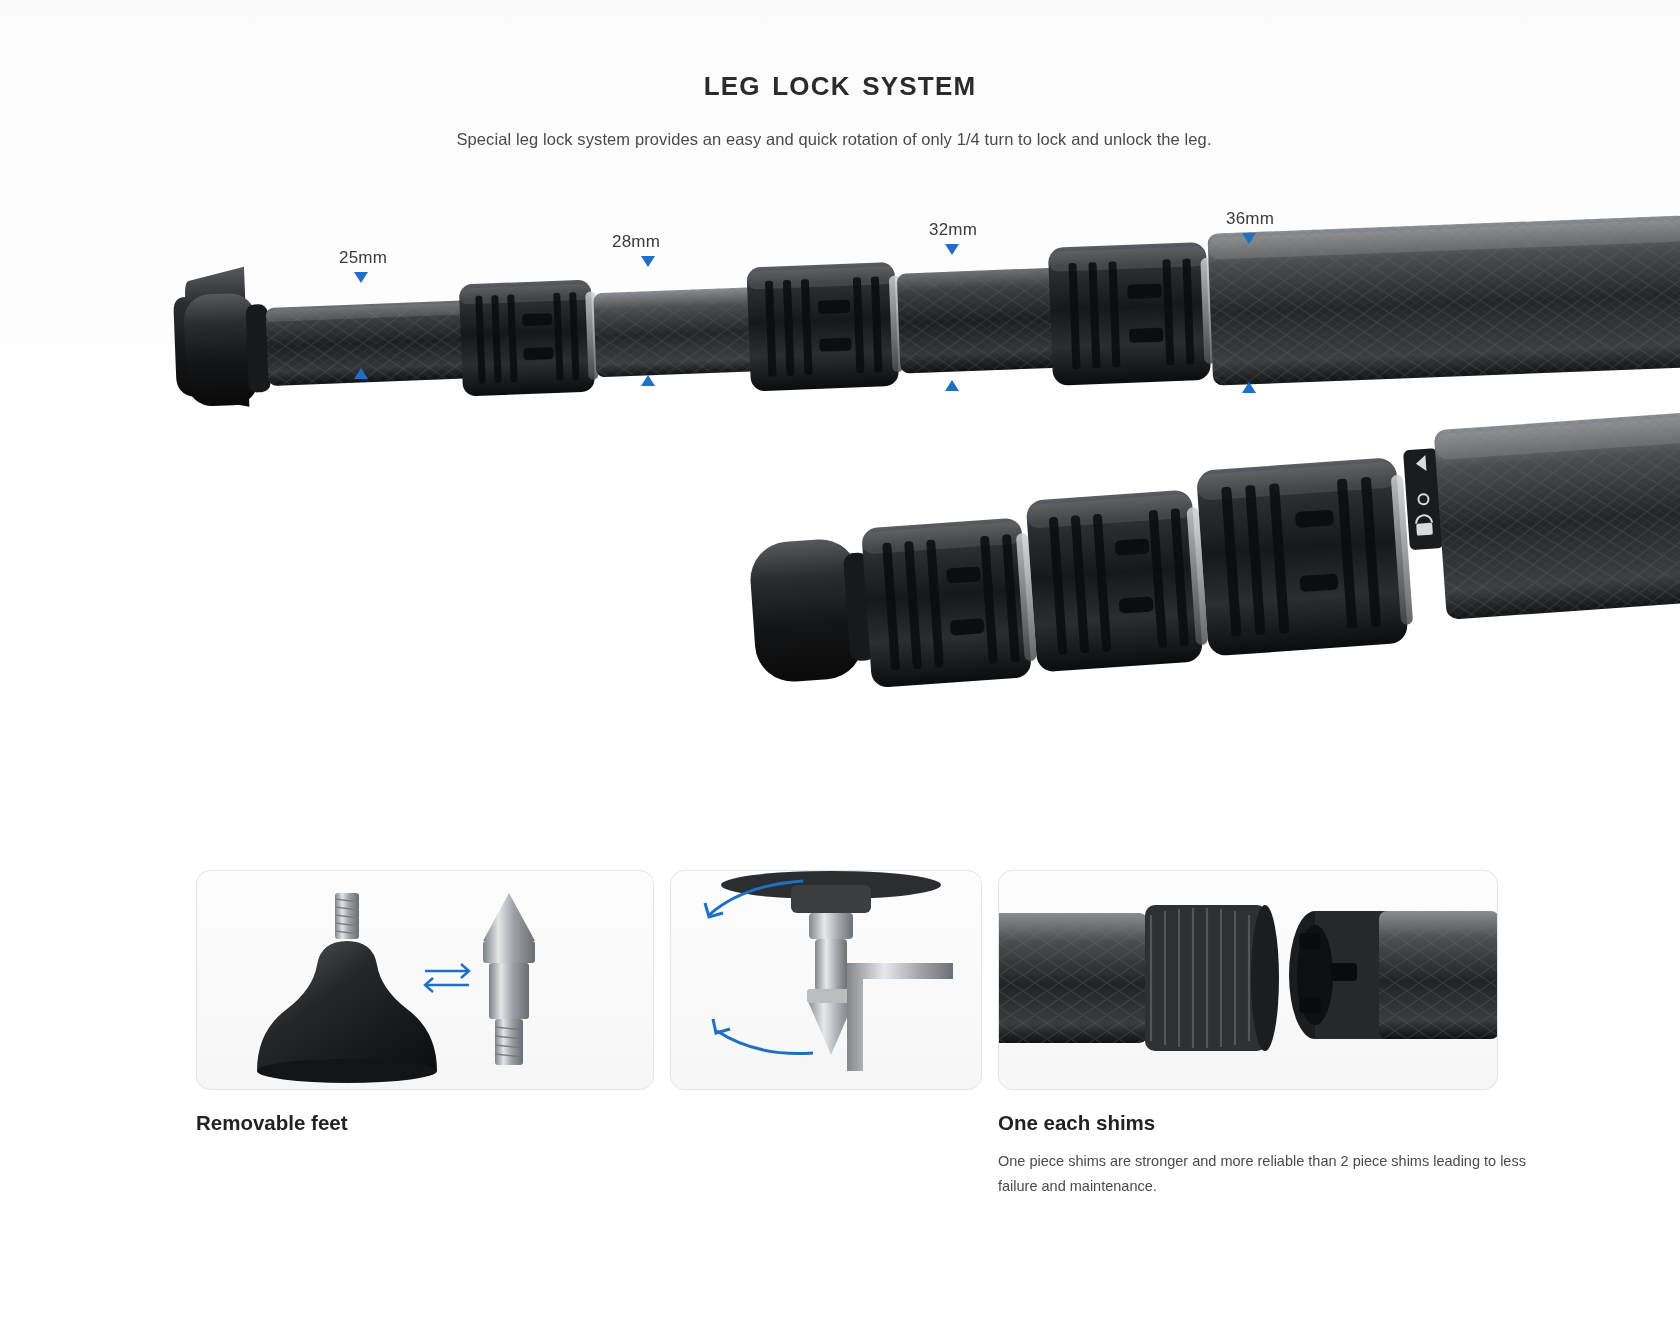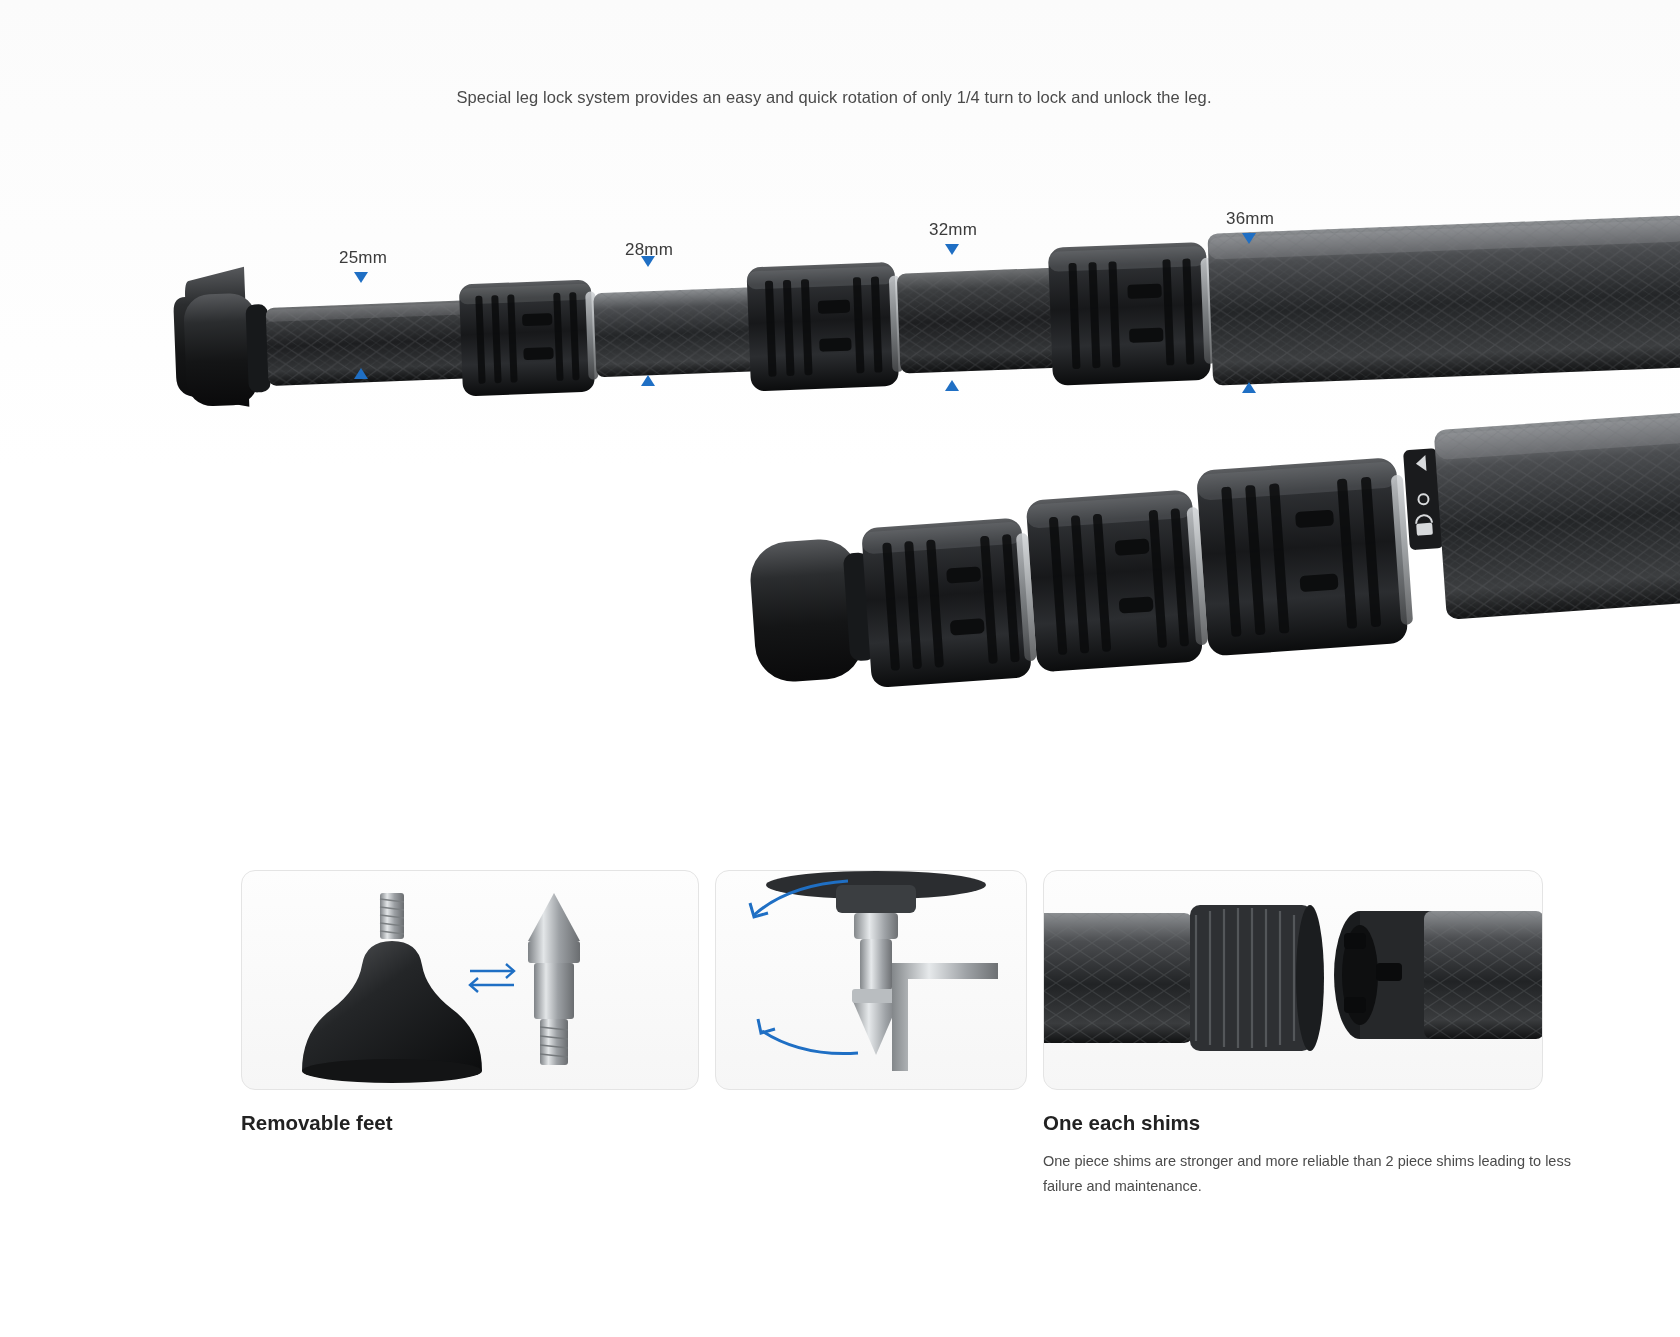--- a/index.html
+++ b/index.html
@@ -79,21 +79,20 @@
     border-right: 7px solid transparent;
     border-bottom: 11px solid #1f6fc4;
   }
 
   
   .features {
     position: absolute;
     top: 870px;
     left: 196px;
     width: 1300px;
-    margin-left: 45px;
   }
   .cards {
     position: relative;
     height: 225px;
   }
   .card {
     position: absolute;
     top: 0;
     height: 218px;
     border: 1px solid #e4e4e4;
@@ -125,20 +124,21 @@
     color: #4b4b4b;
     margin: 0;
   }
 </style>
 </head>
 <body>
 
 <div class="page">
 
   <div class="header">
+    <h1 class="title">Leg lock system</h1>
     <p class="subtitle">Special leg lock system provides an easy and quick rotation of only 1/4 turn to  lock and unlock the leg.</p>
   </div>
 
   <div class="hero">
 
     <svg width="1680" height="610" viewBox="0 0 1680 610">
       <defs>
         <linearGradient id="tube" x1="0" y1="0" x2="0" y2="1">
           <stop offset="0%" stop-color="#6f7173"></stop>
           <stop offset="18%" stop-color="#3d3f41"></stop>
@@ -307,21 +307,21 @@
         <rect x="1444" y="264" width="300" height="190" rx="12" fill="url(#weave)" opacity="0.55"></rect>
         <rect x="1444" y="268" width="300" height="26" rx="13" fill="#aeb1b4" opacity="0.2"></rect>
       </g>
     </svg>
 
     
     <span class="callout" style="left:339px; top:58px;text-align:right;">25mm</span>
     <div class="arrow-down" style="left:354px; top:82px;"></div>
     <div class="arrow-up" style="left:354px; top:178px;"></div>
 
-    <span class="callout" style="left:625px; top:42px;margin-top:8px;">28mm</span>
+    <span class="callout" style="left:612px; top:42px;">28mm</span>
     <div class="arrow-down" style="left:641px; top:66px;"></div>
     <div class="arrow-up" style="left:641px; top:185px;"></div>
 
     <span class="callout" style="left:929px; top:30px;">32mm</span>
     <div class="arrow-down" style="left:945px; top:54px;"></div>
     <div class="arrow-up" style="left:945px; top:190px;"></div>
 
     <span class="callout" style="left:1226px; top:19px;">36mm</span>
     <div class="arrow-down" style="left:1242px; top:43px;"></div>
     <div class="arrow-up" style="left:1242px; top:192px;"></div>

